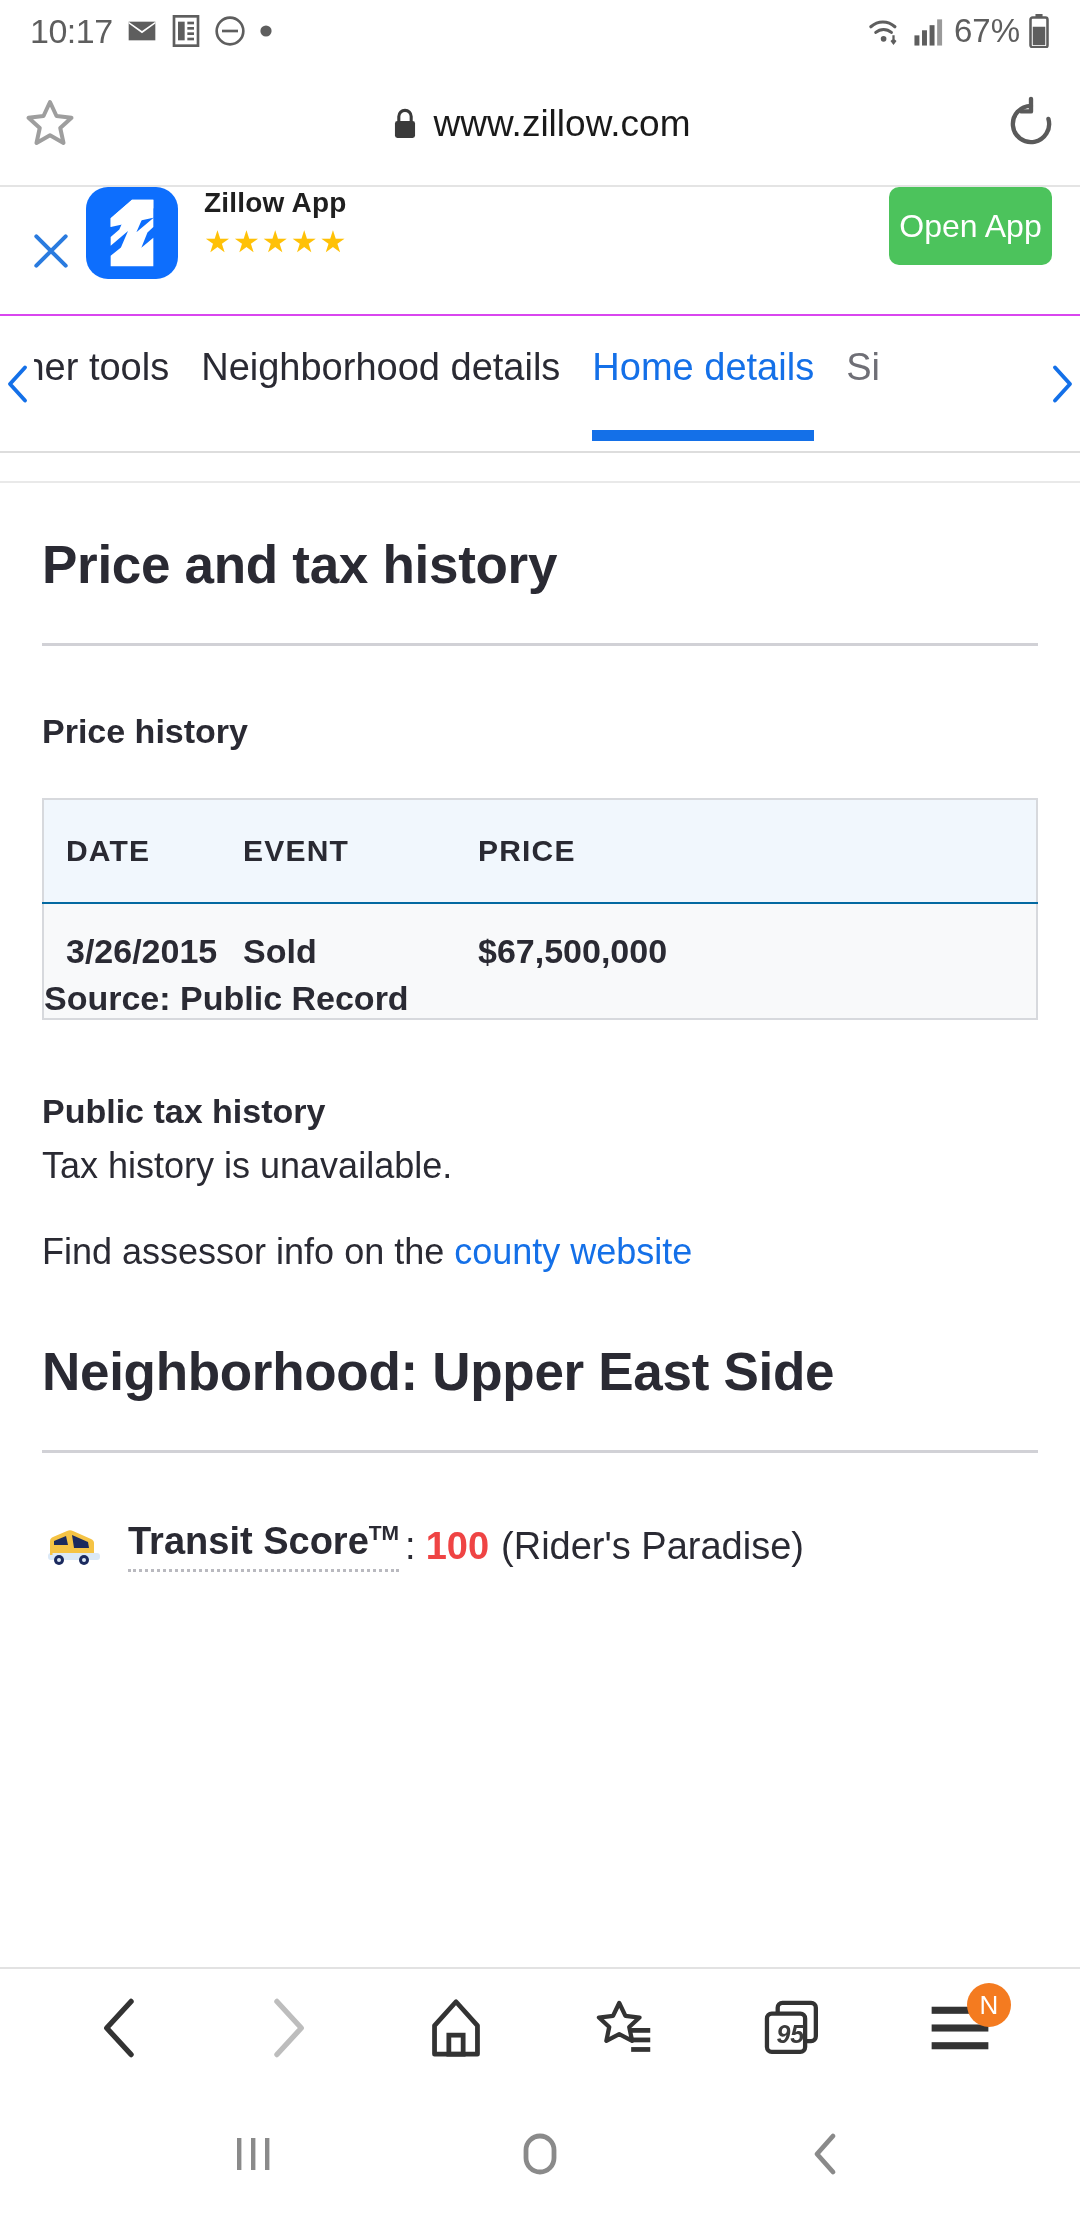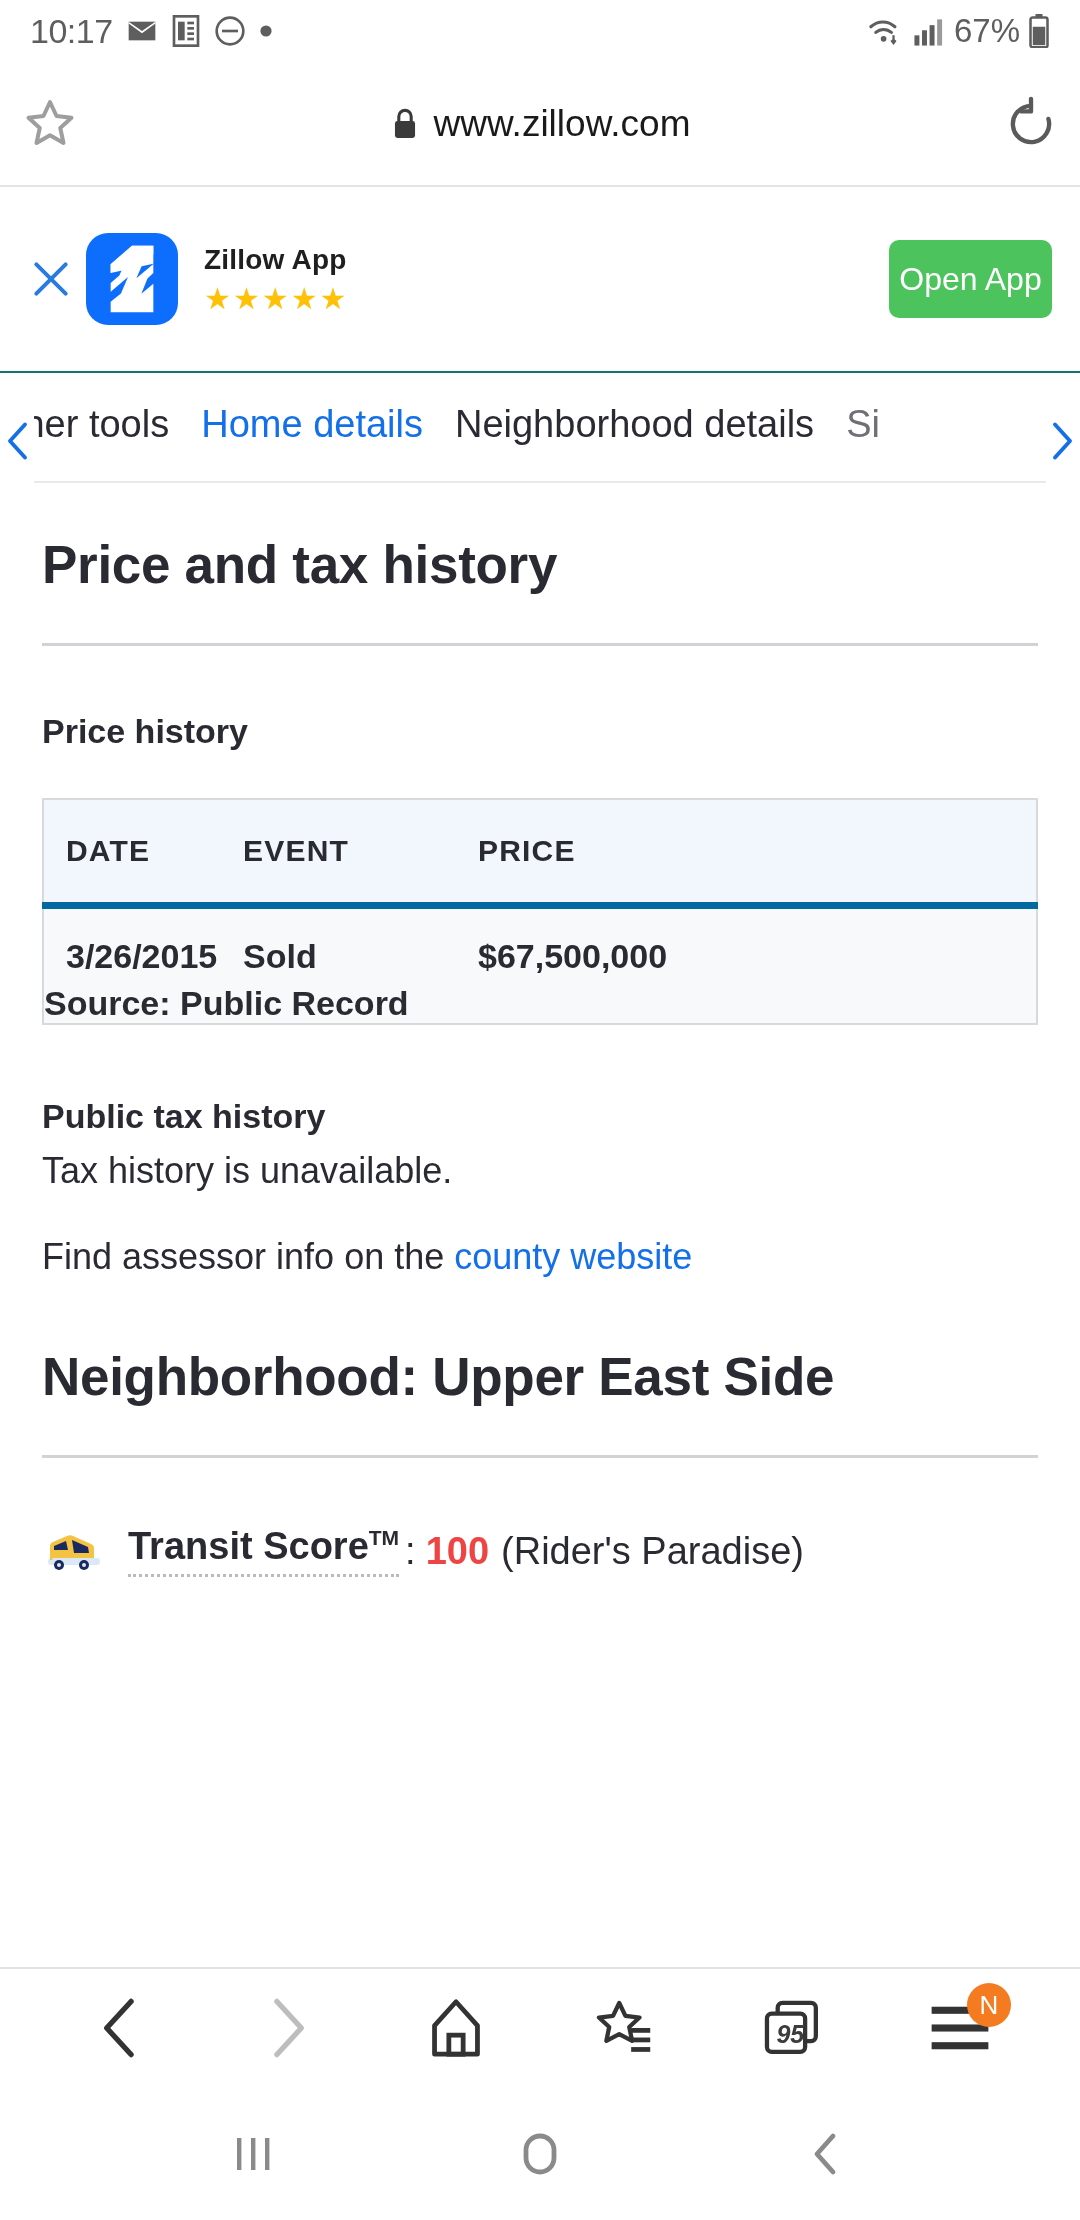--- a/index.html
+++ b/index.html
@@ -37,25 +37,25 @@
   .url-center {
     position: absolute; left: 0; right: 0;
     display: flex; align-items: center; justify-content: center; gap: 14px;
   }
   .url-text { font-size: 37px; color: #1a1a1a; }
   .icon-btn { display: flex; align-items: center; justify-content: center; }
   .spacer { flex: 1; }
 
   
   .app-banner {
-    height: 186px;
-    display: flex; align-items: center;
+    height: 129px;
+    display: flex; 
     padding: 0 28px 0 20px;
     background: #ffffff;
-    border-bottom: 2px solid #0f766e;
+    border-bottom: 2px solid #d946ef;
   }
   .close-x { width: 62px; display:flex; align-items:center; justify-content:center; }
   .app-logo {
     width: 92px; height: 92px;
     background: #0d6efd;
     border-radius: 22px;
     margin-left: 4px;
     display: flex; align-items: center; justify-content: center;
     flex: none;
   }
@@ -154,21 +154,21 @@
     border: 2px solid #d7d9dd;
   }
   table.price-table th {
     background: #f1f7fd;
     text-align: left;
     font-size: 30px;
     font-weight: bold;
     color: #2a2a33;
     letter-spacing: 1.2px;
     padding: 34px 0 34px 0;
-    border-bottom: 7px solid #0369a1;
+    border-bottom: 2px solid #0369a1;
   }
   table.price-table td {
     background: #f8f9fa;
     font-size: 34px;
     font-weight: bold;
     color: #2a2a33;
     padding: 28px 0 0 0;
     vertical-align: top;
   }
   table.price-table th.c1, table.price-table td.c1 { width: 200px; padding-left: 22px; }
@@ -370,22 +370,22 @@
 </div>
 
 <div class="tab-strip">
   <span class="tab-arrow left">
     <svg width="40" height="56" viewBox="0 0 20 28">
         <path d="M14 3L4 14l10 11" fill="none" stroke="#1470e8" stroke-width="2.6" stroke-linecap="round" stroke-linejoin="round"></path>
       </svg>
   </span>
   <div class="tabs">
     <div class="tab">wner tools</div>
+    <div class="tab">Neighborhood details</div>
     <div class="tab active">Home details</div>
-    <div class="tab">Neighborhood details</div>
     <div class="tab faded">Si</div>
   </div>
   <span class="tab-arrow right">
     <svg width="40" height="56" viewBox="0 0 20 28">
         <path d="M6 3l10 11L6 25" fill="none" stroke="#1470e8" stroke-width="2.6" stroke-linecap="round" stroke-linejoin="round"></path>
       </svg>
   </span>
 </div>
 
 <div class="page">

